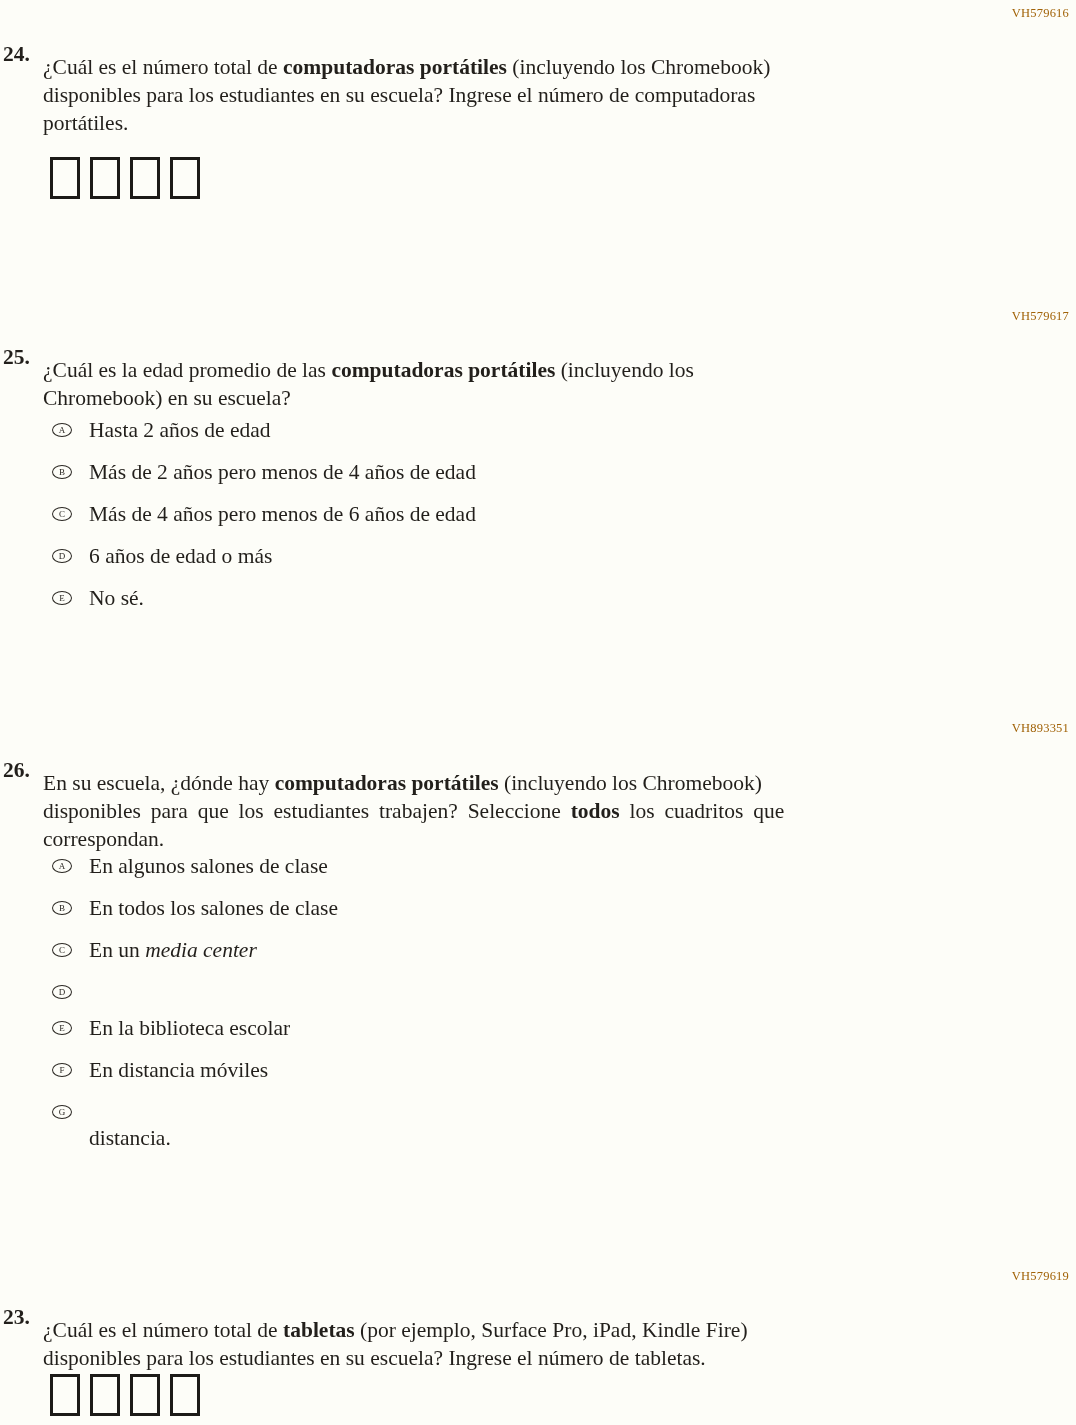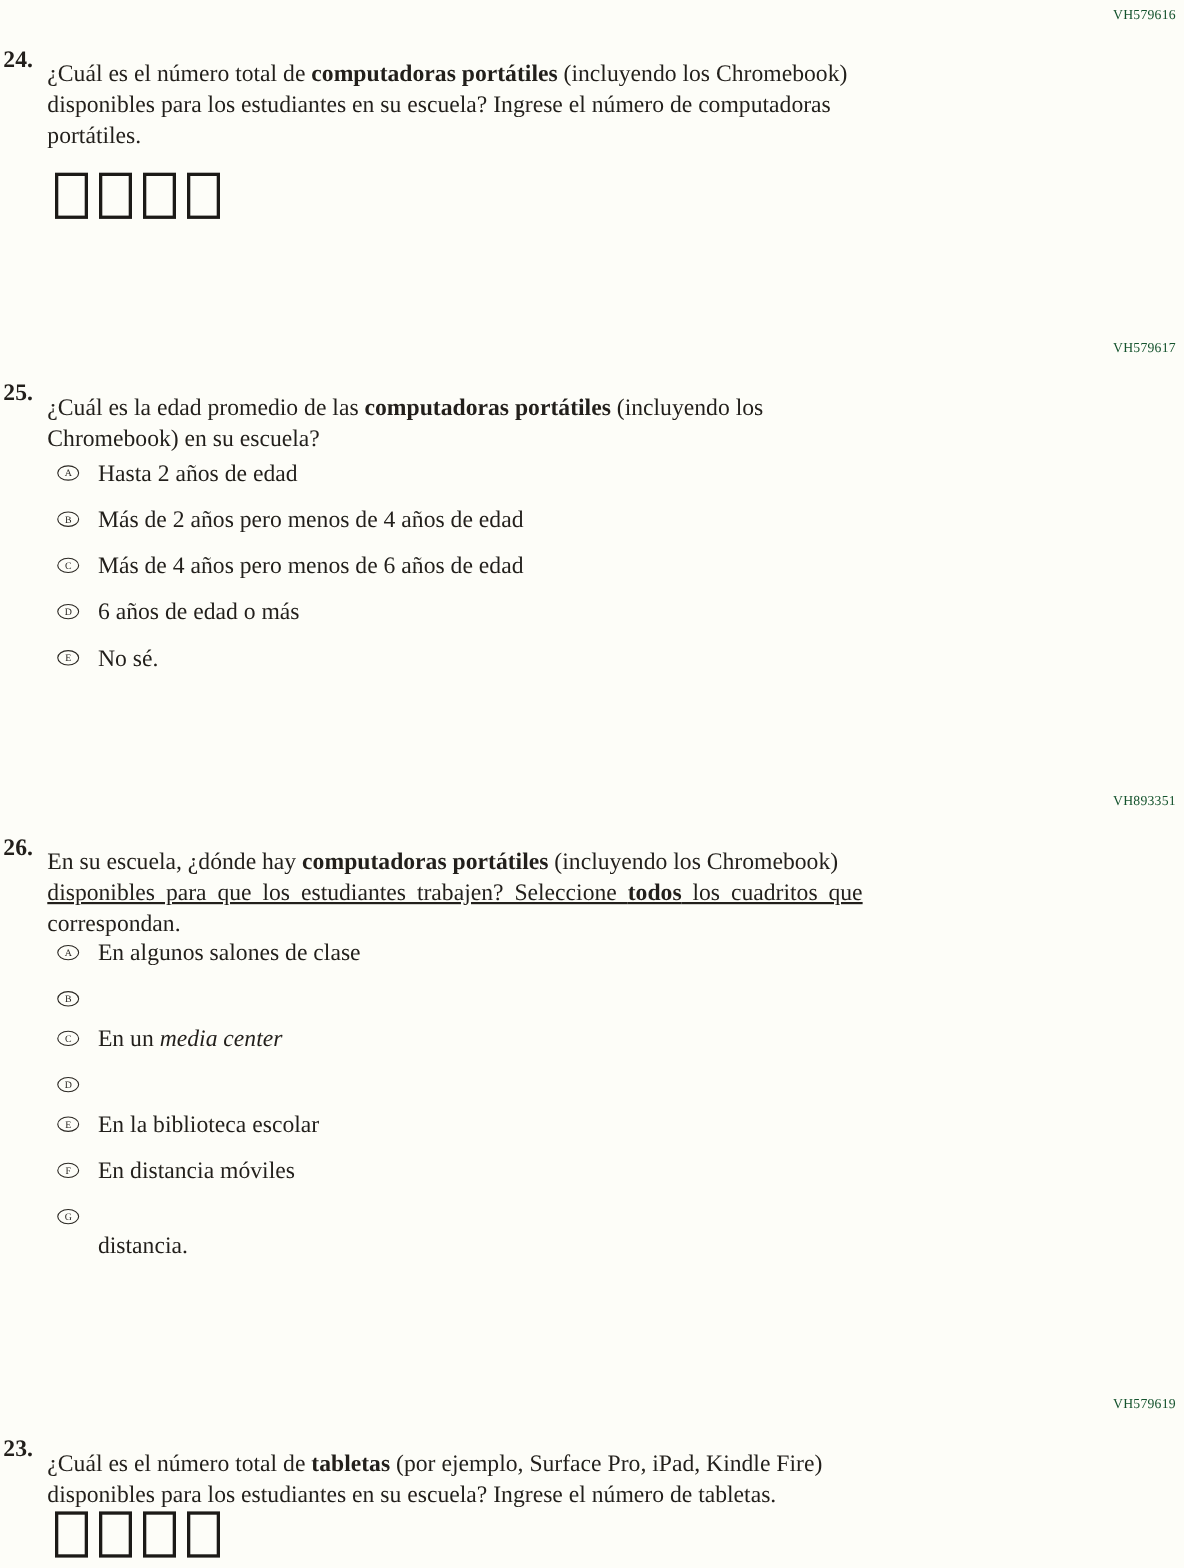--- a/index.html
+++ b/index.html
@@ -13,21 +13,21 @@
     background: #fdfdf8;
     font-family: "Liberation Serif", "DejaVu Serif", serif;
     color: #221f1b;
     overflow: hidden;
   }
   .vcode {
     position: absolute;
     right: 7px;
     font-size: 12.5px;
     letter-spacing: 0.2px;
-    color: #14532d;
+    color: #a16207;
   }
   .qrow {
     position: absolute;
     left: 3px;
     display: flex;
     align-items: flex-start;
   }
   .qnum {
     flex: 0 0 40px;
     font-weight: bold;
@@ -35,21 +35,21 @@
     line-height: 28px;
   }
   .qtext {
     font-size: 21.5px;
     line-height: 28px;
     max-width: 900px;
     margin-top: 13px;
   }
   .b { font-weight: bold; }
   .i { font-style: italic; }
-  .ws { word-spacing: 4.5px; text-decoration: underline; }
+  .ws { word-spacing: 4.5px; }
   .options {
     position: absolute;
     left: 52px;
     display: flex;
     flex-direction: column;
     gap: 16px;
   }
   .option-row {
     display: flex;
     align-items: flex-start;
@@ -143,20 +143,21 @@
     <div class="qnum">26.</div>
     <div class="qtext"><span>En su escuela, ¿dónde hay </span><span class="b">computadoras portátiles</span><span> (incluyendo los Chromebook)</span><br><span class="ws">disponibles para que los estudiantes trabajen? Seleccione </span><span class="b ws">todos</span><span class="ws"> los cuadritos que</span><br><span>correspondan.</span></div>
   </div>
   <div class="options" style="top:853px">
       <div class="option-row">
         <span class="bubble">A</span>
         <div class="opt-text"><span>En algunos salones de clase</span></div>
       </div>
       <div class="option-row">
         <span class="bubble">B</span>
+        <div class="opt-text"><span>En todos los salones de clase</span></div>
       </div>
       <div class="option-row">
         <span class="bubble">C</span>
         <div class="opt-text"><span>En un </span><span class="i">media center</span></div>
       </div>
       <div class="option-row">
         <span class="bubble">D</span>
       </div>
       <div class="option-row">
         <span class="bubble">E</span>

